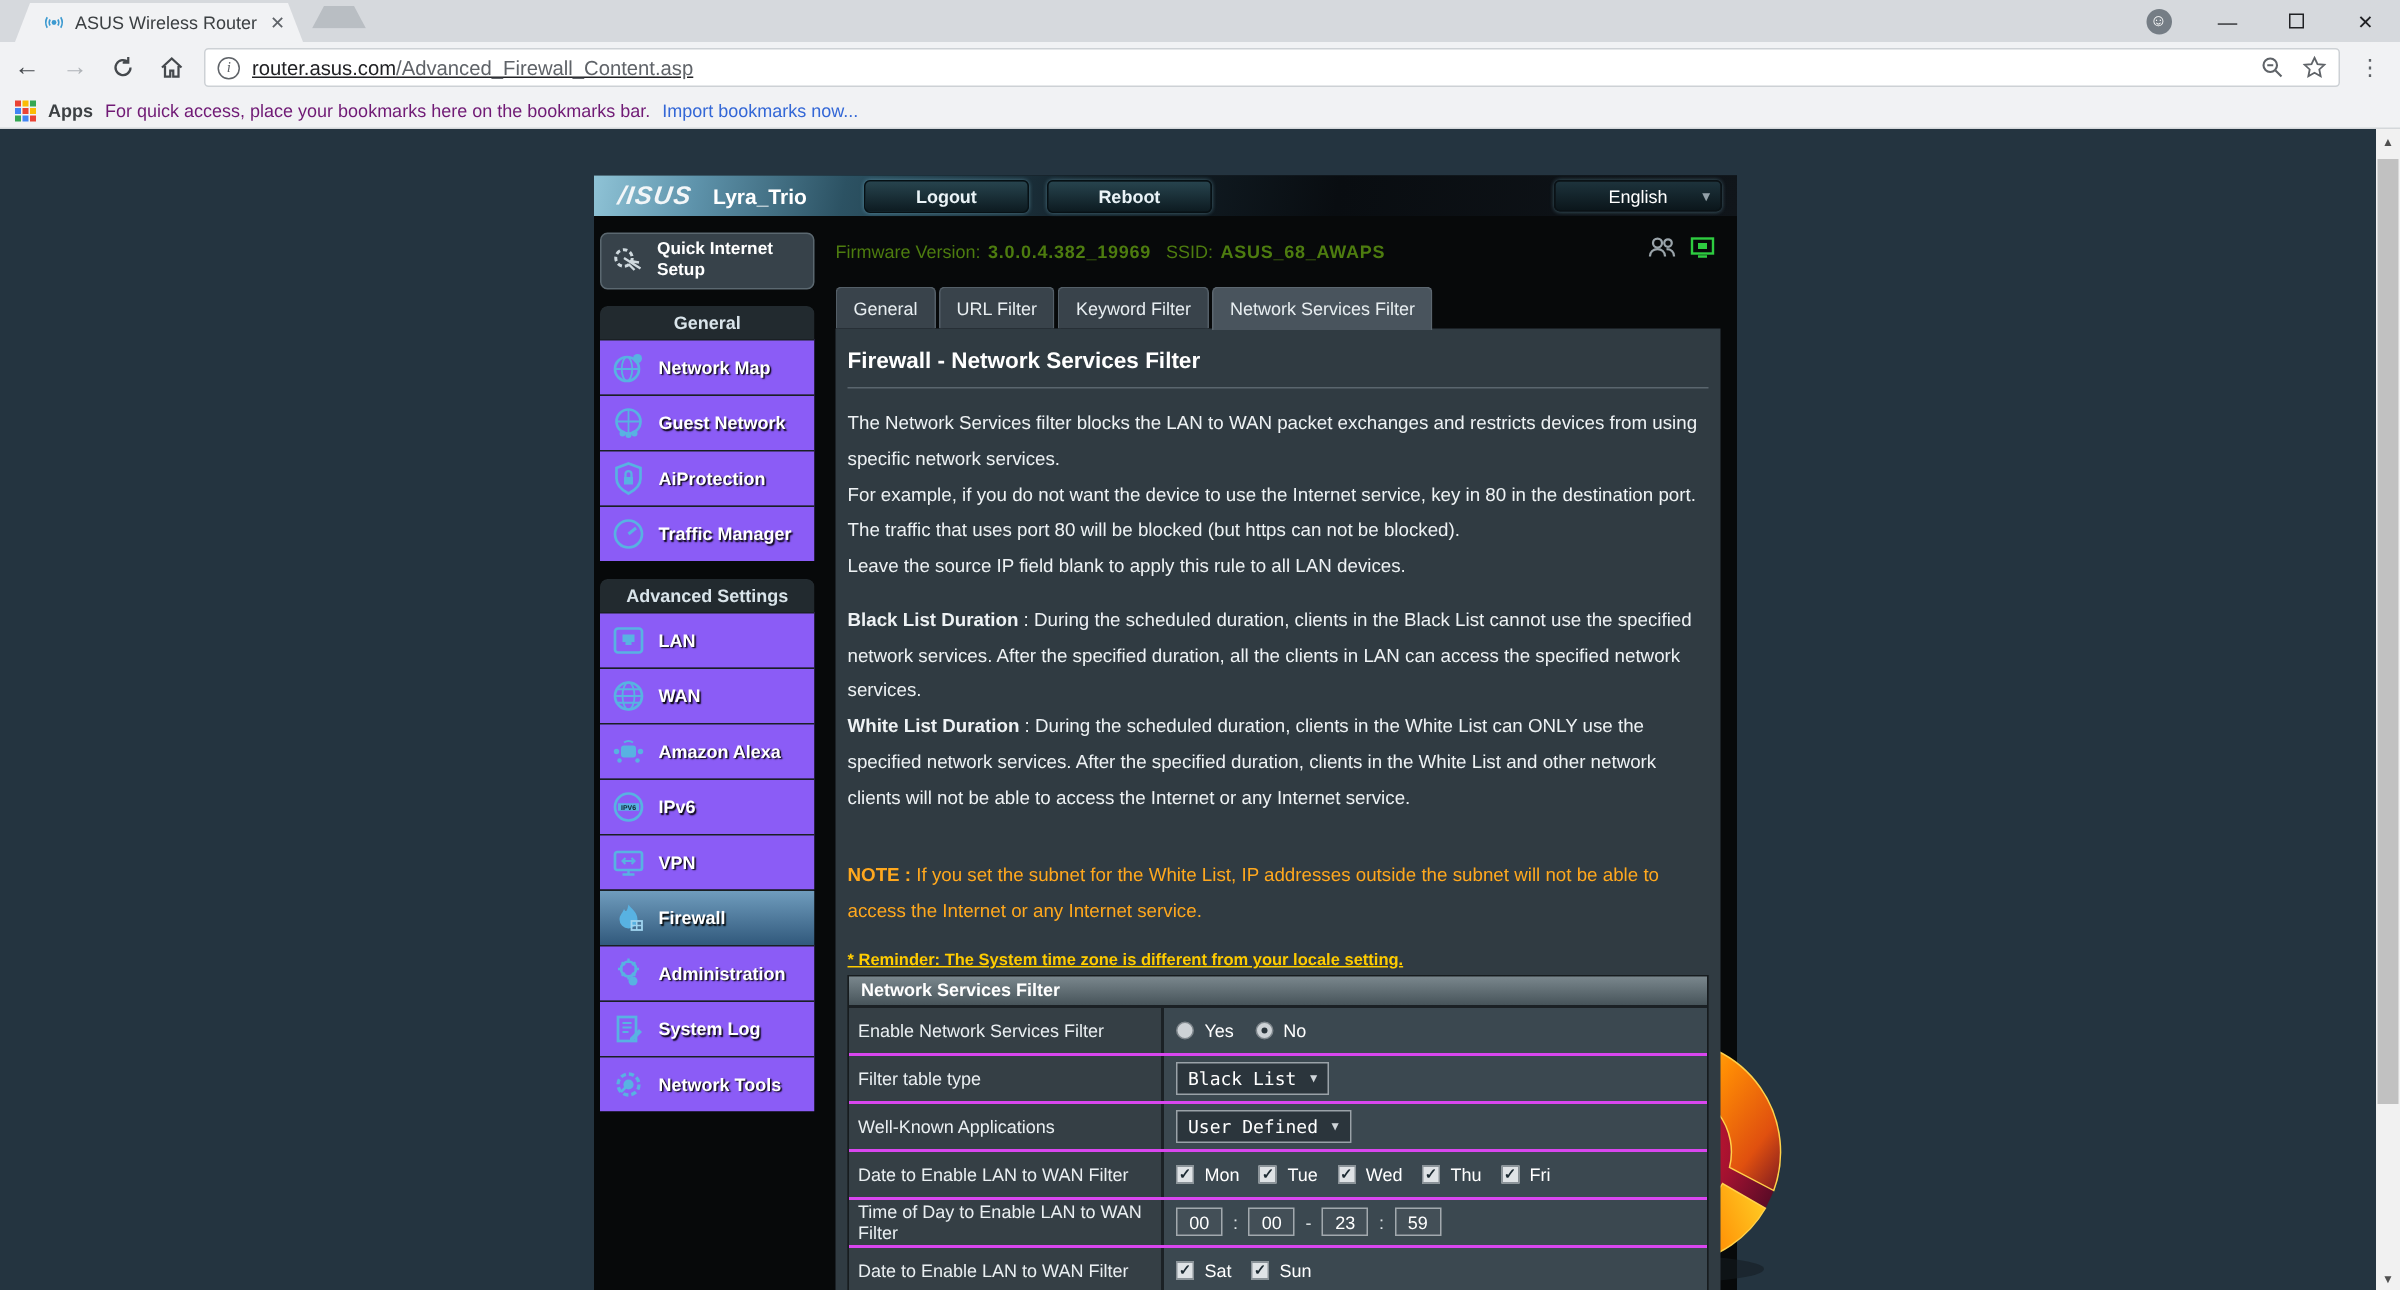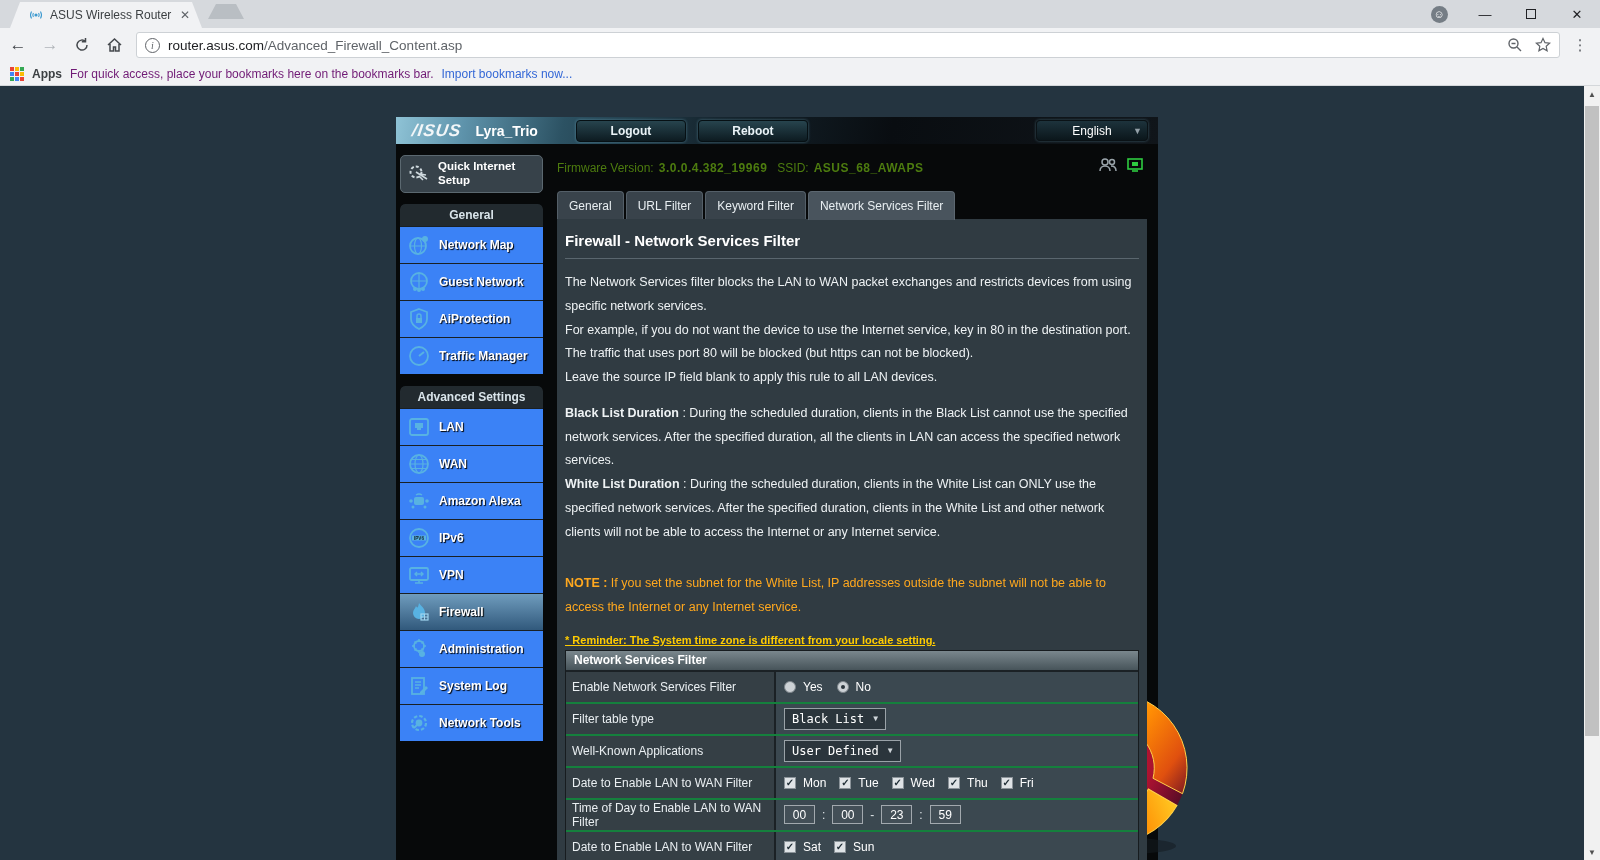--- a/index.html
+++ b/index.html
@@ -21,21 +21,21 @@
                    display:flex; align-items:center; justify-content:center; }
   .maxbox { width:10px; height:10px; border:1px solid #202124; position:relative; }
 
   .toolbar { position:absolute; left:0; top:28px; width:1600px; height:34px; background:#f1f2f4; display:flex; align-items:center; }
   .navic { width:28px; height:28px; display:flex; align-items:center; justify-content:center; font-size:17px; color:#45494d; margin-left:4px; }
   .navic.disabled { color:#b0b4b8; }
   .urlbar { flex:1; height:26px; margin:0 8px; background:#fff; border:1px solid #cdd1d5; border-radius:3px;
             display:flex; align-items:center; padding:0 8px; gap:8px; }
   .info-icon { width:15px; height:15px; border:1px solid #5f6368; border-radius:50%; color:#5f6368; font-size:10px;
                display:flex; align-items:center; justify-content:center; font-family:"Liberation Serif",serif; font-style:italic; }
-  .url-text { font-size:13.5px; color:#202124; flex:1; white-space:nowrap; overflow:hidden; }
+  .url-text { font-size:13.5px; color:#202124; flex:1; white-space:nowrap; overflow:hidden;text-decoration:underline; }
   .url-text .path { color:#5f6368; }
   .urlbar-right { display:flex; align-items:center; gap:12px; font-size:14px; color:#5f6368; }
   .menu-dots { width:24px; margin-right:8px; text-align:center; font-size:15px; color:#5f6368; letter-spacing:0; }
 
   .bookmarks { position:absolute; left:0; top:62px; width:1600px; height:24px; background:#f1f2f4;
                border-bottom:1px solid #d4d7da; display:flex; align-items:center; gap:8px; padding:0 10px; }
   .apps-grid { display:grid; grid-template-columns:repeat(3,4px); grid-auto-rows:4px; gap:1px; }
   .apps-grid i { display:block; }
   .bm-label { font-size:12px; color:#3c4043; font-weight:bold; }
   .bm-hint { font-size:12px; color:#701a75; }
@@ -69,21 +69,21 @@
   .rbody { position:absolute; left:0; top:27px; width:762px; height:716px; display:flex; }
 
   
   .sidebar { width:150px; padding:11px 3px 0 4px; }
   .qis { background:#37424a; border:1px solid #5b6870; border-radius:5px; height:38px; display:flex; align-items:center;
          gap:7px; padding:0 6px; margin-bottom:11px; }
   .qis-label { color:#fff; font-weight:bold; font-size:11.5px; line-height:1.2; }
   .menu-group { margin-bottom:12px; border-radius:5px 5px 0 0; overflow:hidden; }
   .menu-head { height:22px; background:#222a2f; color:#d9e4ea; font-weight:bold; font-size:12px;
                display:flex; align-items:center; justify-content:center; border-radius:5px 5px 0 0; }
-  .side-item { height:37px; background:#3b82f6; border-top:1px solid #1a2024; display:flex; align-items:center; gap:8px; padding-left:7px; }
+  .side-item { height:37px; background:#8b5cf6; border-top:1px solid #1a2024; display:flex; align-items:center; gap:8px; padding-left:7px; }
   .side-item .lbl { color:#fff; font-weight:bold; font-size:12px; text-shadow:1px 1px 1px #000; }
   .side-item.active { background:linear-gradient(#6f9cbd,#31597c); }
   .sicon { width:24px; height:24px; flex:0 0 24px; }
 
   
   .main { width:612px; padding-left:11px; position:relative; }
   .fwline { height:30px; display:flex; align-items:center; margin-top:9px; font-size:12px; color:#4d7c0f; position:relative; }
   .fwline b { margin-left:5px; letter-spacing:.5px; }
   .fw-icons { position:absolute; right:14px; top:4px; display:flex; gap:8px; align-items:center; }
 
@@ -97,21 +97,21 @@
   .ptext { color:#eef2f4; font-size:12.5px; line-height:1.9; margin-top:12px; }
   .ptext b { font-weight:bold; }
   .note { color:#ffa81e; font-size:12.5px; line-height:1.9; margin-top:28px; }
   .note b { color:#ffa81e; }
   .reminder { color:#ffcc00; font-weight:bold; font-size:11px; text-decoration:underline; margin:14px 0 4px 0; }
 
   
   .ftable { border:1px solid #171c1f; background:#21282c; }
   .fhead { height:21px; background:linear-gradient(#7a878d,#47545a); color:#fff; font-weight:bold; font-size:12px;
            display:flex; align-items:center; padding-left:8px; border-bottom:2px solid #1b2125; }
-  .frow { display:flex; border-bottom:2px solid #15803d; }
+  .frow { display:flex; border-bottom:2px solid #d946ef; }
   .frow:last-child { border-bottom:none; }
   .fcell-l { width:210px; background:#353f45; color:#eaeff2; font-size:12px; display:flex; align-items:center;
              padding:0 6px; min-height:30px; border-right:2px solid #1b2125; }
   .fcell-r { flex:1; background:#3b4850; display:flex; align-items:center; padding:0 8px; min-height:30px; gap:4px; color:#fff; font-size:12px; }
   .radio { width:12px; height:12px; border-radius:50%; background:#cdd2d6; border:1px solid #7e868c; display:inline-block; position:relative; margin-right:3px; }
   .radio.checked::after { content:""; position:absolute; left:3px; top:3px; width:4px; height:4px; border-radius:50%; background:#2a353c; }
   .rlabel { margin-right:10px; }
   .cb { width:12px; height:12px; background:#dfe3e6; border:1px solid #8b9399; display:inline-flex; align-items:center; justify-content:center;
         font-size:10px; color:#1d2b33; font-weight:bold; margin-right:3px; }
   .clabel { margin-right:9px; }

